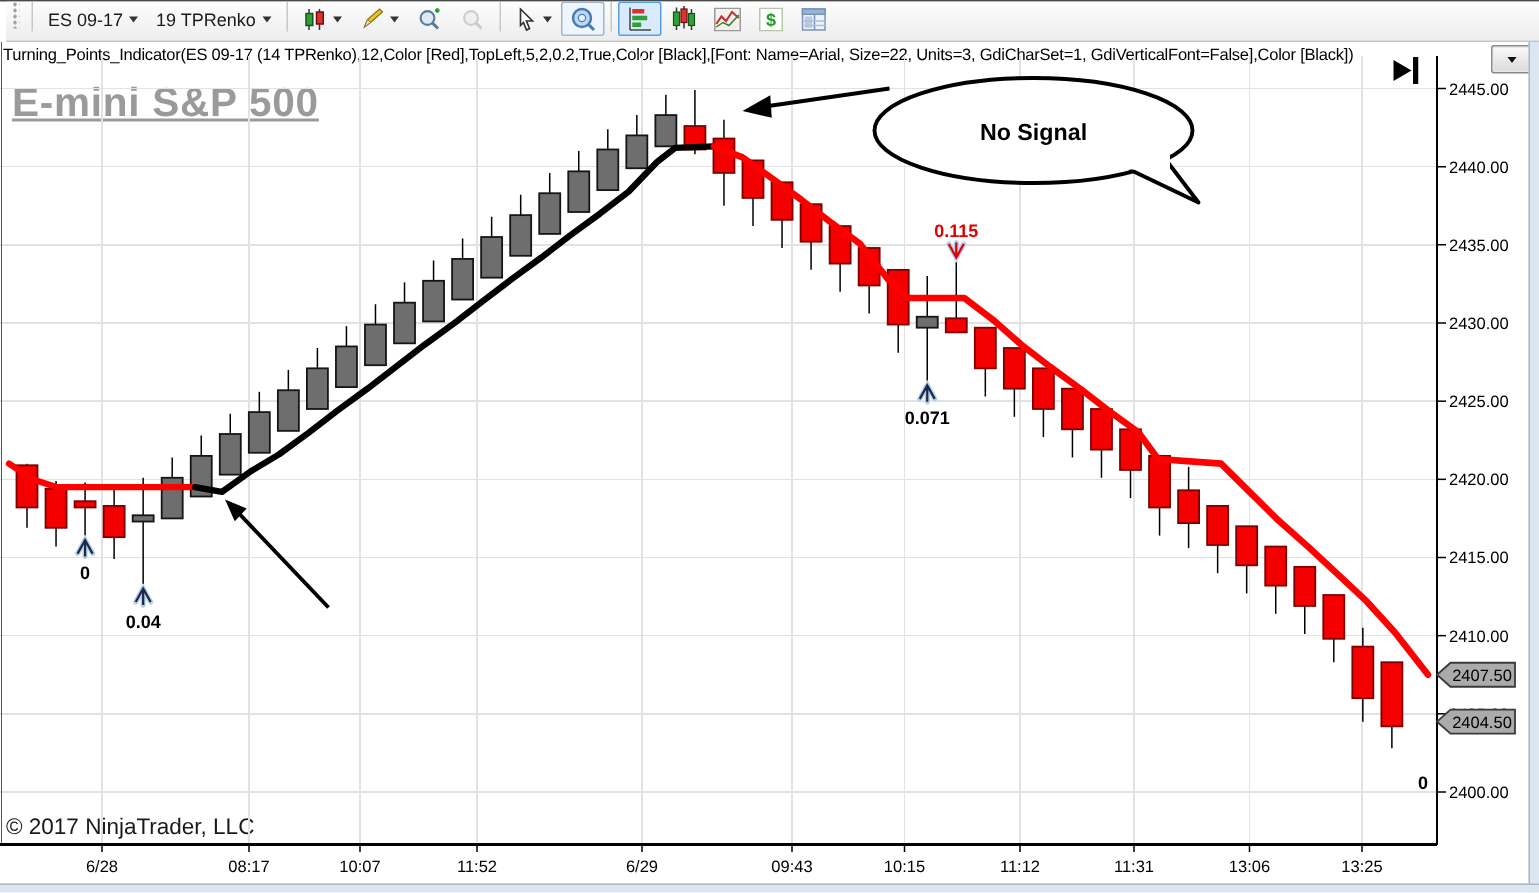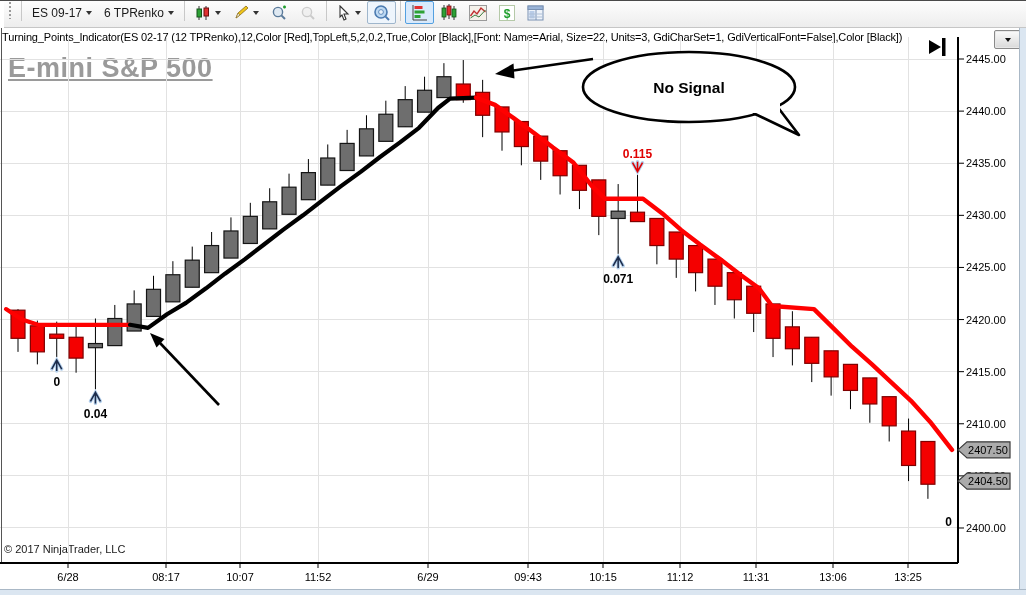--- a/index.html
+++ b/index.html
@@ -15,42 +15,42 @@
   .tsep{width:1px;height:20px;background:#c8c8c8;margin:0 4px;}
   .tbtn{display:flex;align-items:center;gap:4px;height:21px;padding:0 5px;border:1px solid transparent;
         border-radius:2px;font-size:12px;color:#1a1a1a;cursor:default;white-space:nowrap;}
   .tbtn.sel{border-color:#54a0e0;background:#d9eafc;}
   .tbtn.boxed{border-color:#9fb6cc;background:#eef5fc;}
   .caret{width:0;height:0;border-left:3.5px solid transparent;border-right:3.5px solid transparent;border-top:4px solid #333;}
   .tbtn svg{display:block;}
   
   .indicator-line{position:absolute;left:2px;top:30px;width:946px;font-size:11px;letter-spacing:-0.15px;color:#000;white-space:nowrap;overflow:hidden;}
   .watermark{position:absolute;left:8px;top:52px;font-size:27px;font-weight:bold;color:#9a9a9a;letter-spacing:0.5px;text-decoration:underline;}
-  .copyright{position:absolute;left:4px;top:542px;font-size:11px;color:#1a1a1a;text-align:right;}
+  .copyright{position:absolute;left:4px;top:542px;font-size:15px;color:#1a1a1a;text-align:right;}
   .axis-dd{position:absolute;left:994px;top:29px;width:26px;height:17px;background:linear-gradient(#fbfbfb,#d9d9d9);
            border:1px solid #8a8a8a;border-radius:2px;display:flex;align-items:center;justify-content:center;box-shadow:0 0 0 1px #e8e8e8 inset;}
   .axis-dd .caret{border-top-color:#111;}
   #chart-svg{position:absolute;left:0;top:0;}
   #chart-svg text{font-family:"Liberation Sans",sans-serif;}
 </style>
 </head>
 <body>
 
 <div class="window">
 
   <div class="toolbar">
     <div class="grip"></div>
     <div class="tsep"></div>
 
     <div class="tbtn">
       <span>ES 09-17</span>
       <span class="caret"></span>
     </div>
     <div class="tbtn">
-      <span>6 TPRenko</span>
+      <span>19 TPRenko</span>
       <span class="caret"></span>
     </div>
     <div class="tsep"></div>
 
     <div class="tbtn">
       <span>
           <svg width="16" height="16" viewBox="0 0 16 16">
         <line x1="4" y1="1" x2="4" y2="15" stroke="#333" stroke-width="1"></line>
             <rect x="2" y="4" width="4.5" height="8" fill="#2da135" stroke="#14521a"></rect>
         <line x1="11" y1="1" x2="11" y2="15" stroke="#333" stroke-width="1"></line>
@@ -153,21 +153,21 @@
         <rect x="1" y="1" width="15" height="3.5" fill="#9ab4d8" stroke="#7a92b4"></rect>
         <rect x="2.5" y="6" width="5" height="7.5" fill="#b8cce8"></rect>
         <line x1="9" y1="4.5" x2="9" y2="15" stroke="#7a92b4"></line>
         <line x1="1" y1="9" x2="16" y2="9" stroke="#aebfd6"></line>
             <line x1="1" y1="12" x2="16" y2="12" stroke="#aebfd6"></line>
       </svg>
         </span>
     </div>
   </div>
 
-  <div class="indicator-line">Turning_Points_Indicator(ES 02-17 (12 TPRenko),12,Color [Red],TopLeft,5,2,0.2,True,Color [Black],[Font: Name=Arial, Size=22, Units=3, GdiCharSet=1, GdiVerticalFont=False],Color [Black])</div>
+  <div class="indicator-line">Turning_Points_Indicator(ES 09-17 (14 TPRenko),12,Color [Red],TopLeft,5,2,0.2,True,Color [Black],[Font: Name=Arial, Size=22, Units=3, GdiCharSet=1, GdiVerticalFont=False],Color [Black])</div>
   <div class="watermark">E-mini S&amp;P 500</div>
   <div class="copyright">© 2017 NinjaTrader, LLC</div>
   <div class="axis-dd">
     <span class="caret"></span>
   </div>
 
   <svg id="chart-svg" width="1026" height="595">
 
     <g>
         <g stroke="#e2e2e2" shape-rendering="crispEdges">

